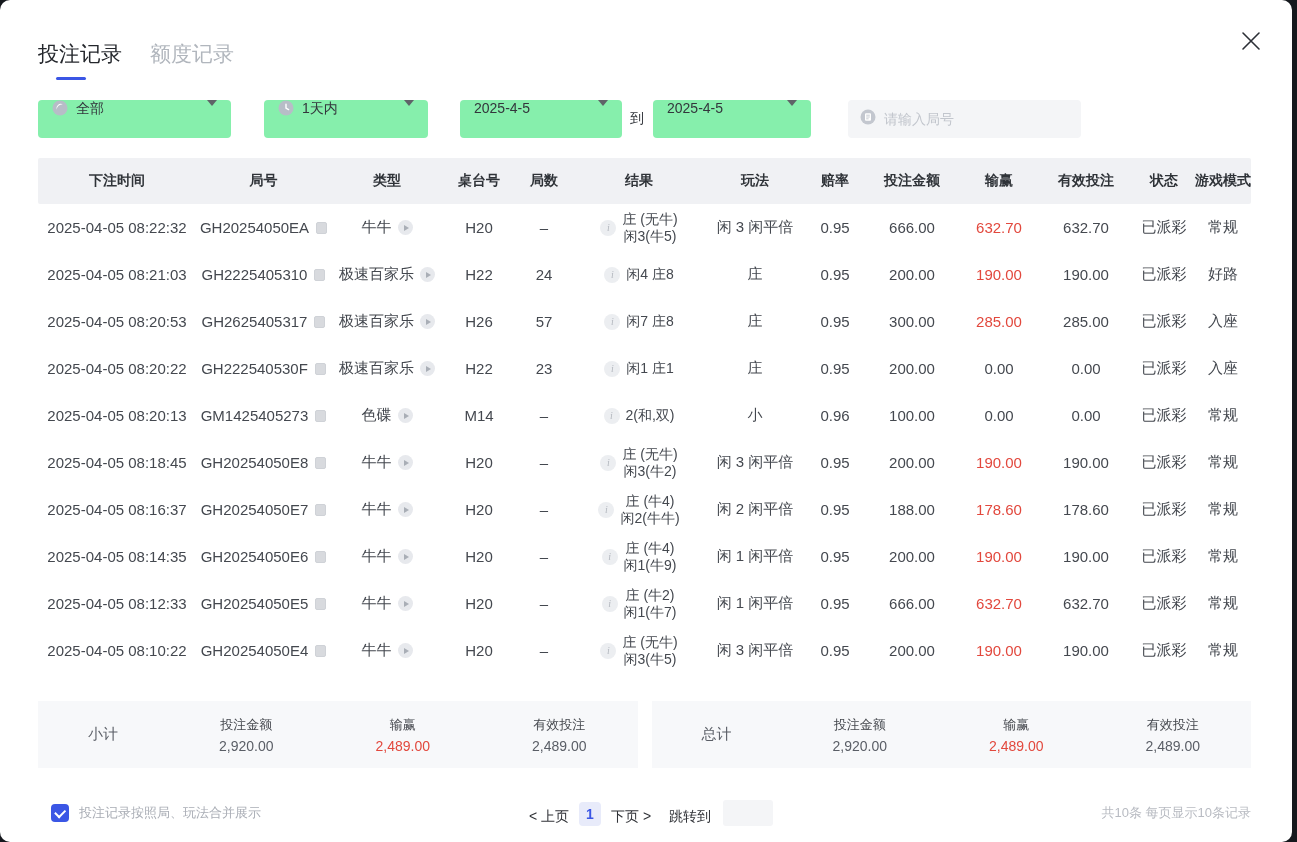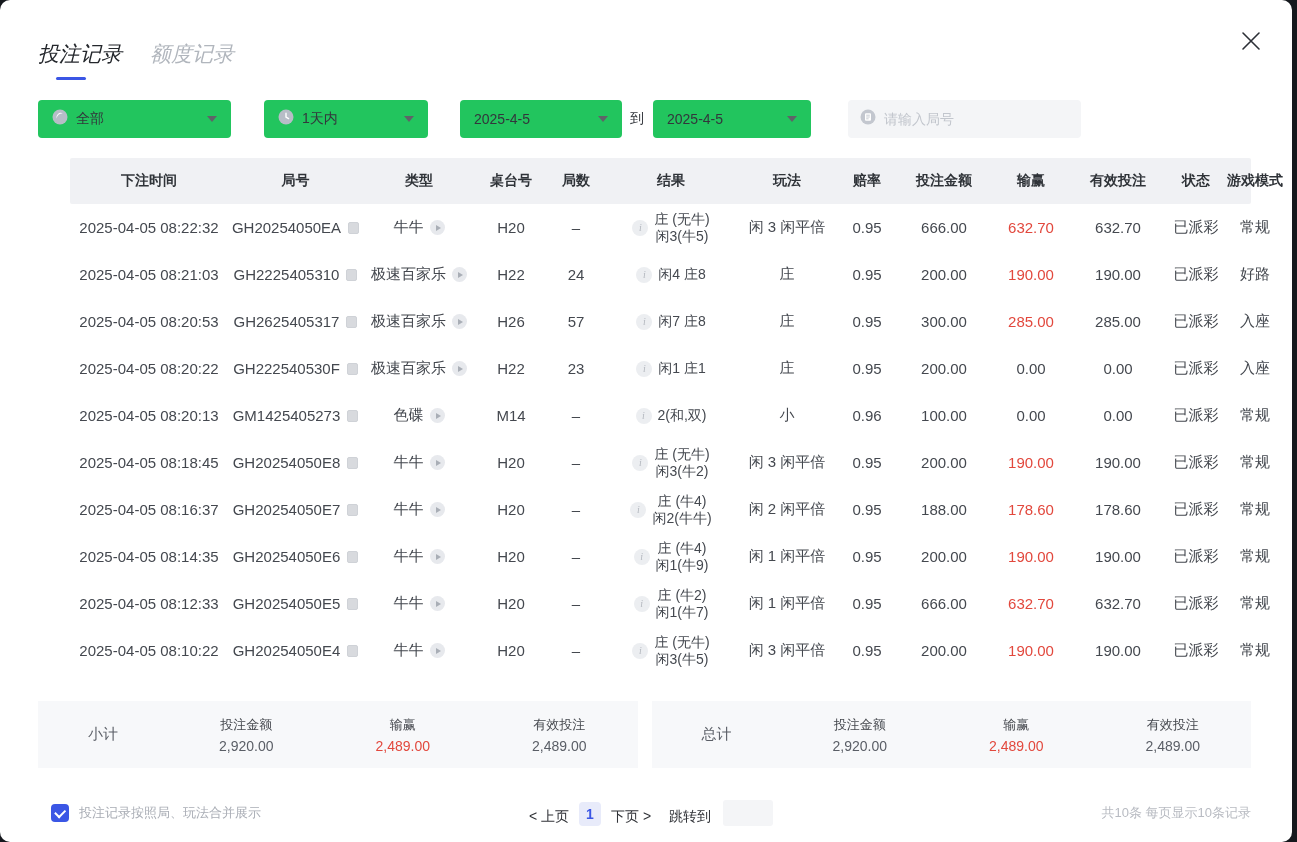--- a/index.html
+++ b/index.html
@@ -5,44 +5,44 @@
   * { box-sizing: border-box; margin: 0; padding: 0; }
   html,body { width:1297px; height:842px; }
   body { background:#15181d; font-family:"Liberation Sans","DejaVu Sans",sans-serif; position:relative; overflow:hidden; }
   .modal { position:absolute; left:0; top:0; width:1292px; height:842px; background:#ffffff; border-radius:10px; overflow:hidden; }
   .content { width:1213px; margin-left:38px; }
 
   
   .close-btn { position:absolute; top:28px; right:28px; width:26px; height:26px; cursor:pointer; display:flex; align-items:center; justify-content:center; }
 
   
-  .tabs { display:flex; gap:28px; padding-top:40px;font-style:italic; }
+  .tabs { display:flex; gap:28px; padding-top:40px; }
   .tab { font-size:21px; color:#b1b6bd; cursor:pointer; position:relative; padding-bottom:12px; }
   .tab.active { color:#24272c; }
   .tab.active .underline { position:absolute; left:18px; bottom:0; width:30px; height:3px; border-radius:2px; background:#3b56e5; }
 
   
   .filters { display:flex; align-items:center; margin-top:20px; height:38px; }
-  .select { height:38px; background:#22c55e; border-radius:4px; display:flex; align-items:center; padding:0 14px; cursor:pointer; }
+  .select { height:38px; background:#86efac; border-radius:4px; display:flex; align-items:flex-start; padding:0 14px; cursor:pointer; }
   .select .val { font-size:14px; color:#33363c; margin-left:8px; }
   .select .val.noicon { margin-left:0; }
   .caret { width:0; height:0; border-left:5px solid transparent; border-right:5px solid transparent; border-top:6px solid #5f6368; margin-left:auto; }
   .sel-cat { width:193px; }
   .sel-period { width:164px; margin-left:33px; }
   .sel-date1 { width:162px; margin-left:32px; }
   .to-label { font-size:14px; color:#33363c; margin:0 9px 0 8px; }
   .sel-date2 { width:158px; }
   .round-input-wrap { width:233px; height:38px; background:#f4f5f7; border-radius:4px; display:flex; align-items:center; padding:0 12px; margin-left:37px; }
   .round-input-wrap input { border:none; outline:none; background:transparent; font-size:14px; color:#33363c; margin-left:8px; width:160px; font-family:inherit; }
   .round-input-wrap input::placeholder { color:#c2c6cd; }
   .query-btn { width:144px; height:34px; margin-left:31px; background:#3b56e5; color:#fff; font-size:16px; border:none; border-radius:6px; cursor:pointer; font-family:inherit; }
 
   
   .table { margin-top:20px; }
-  .thead, .trow { display:grid; grid-template-columns:158px 135px 112px 72px 58px 132px 100px 60px 94px 80px 94px 62px 56px; align-items:center;margin-left:32px; }
+  .thead, .trow { display:grid; grid-template-columns:158px 135px 112px 72px 58px 132px 100px 60px 94px 80px 94px 62px 56px; align-items:center; }
   .thead { height:46px; background:#f0f1f4; border-radius:2px; }
   .thead .th { font-size:14px; font-weight:700; color:#2f3338; text-align:center; }
   .trow { height:47px; }
   .td { font-size:15px; color:#44484f; text-align:center; display:flex; align-items:center; justify-content:center; }
   .td.red { color:#e2483d; }
   .result-lines { display:flex; flex-direction:column; line-height:17px; font-size:14px; }
   .copy-icon { display:inline-block; width:11px; height:12px; background:#d8dade; border:1px solid #cfd2d7; border-radius:2px; margin-left:7px; cursor:pointer; }
   .play-icon { display:inline-flex; width:15px; height:15px; border-radius:50%; background:#e7e9ed; margin-left:6px; align-items:center; justify-content:center; cursor:pointer; }
   .play-icon::after { content:''; width:0; height:0; border-top:3.5px solid transparent; border-bottom:3.5px solid transparent; border-left:5px solid #a9aeb6; margin-left:2px; }
   .info-icon { display:inline-flex; width:16px; height:16px; border-radius:50%; background:#eceef1; color:#b4b8bf; font-size:10px; font-style:italic; font-family:"Liberation Serif","DejaVu Serif",serif; align-items:center; justify-content:center; margin-right:6px; cursor:pointer; flex:none; }

